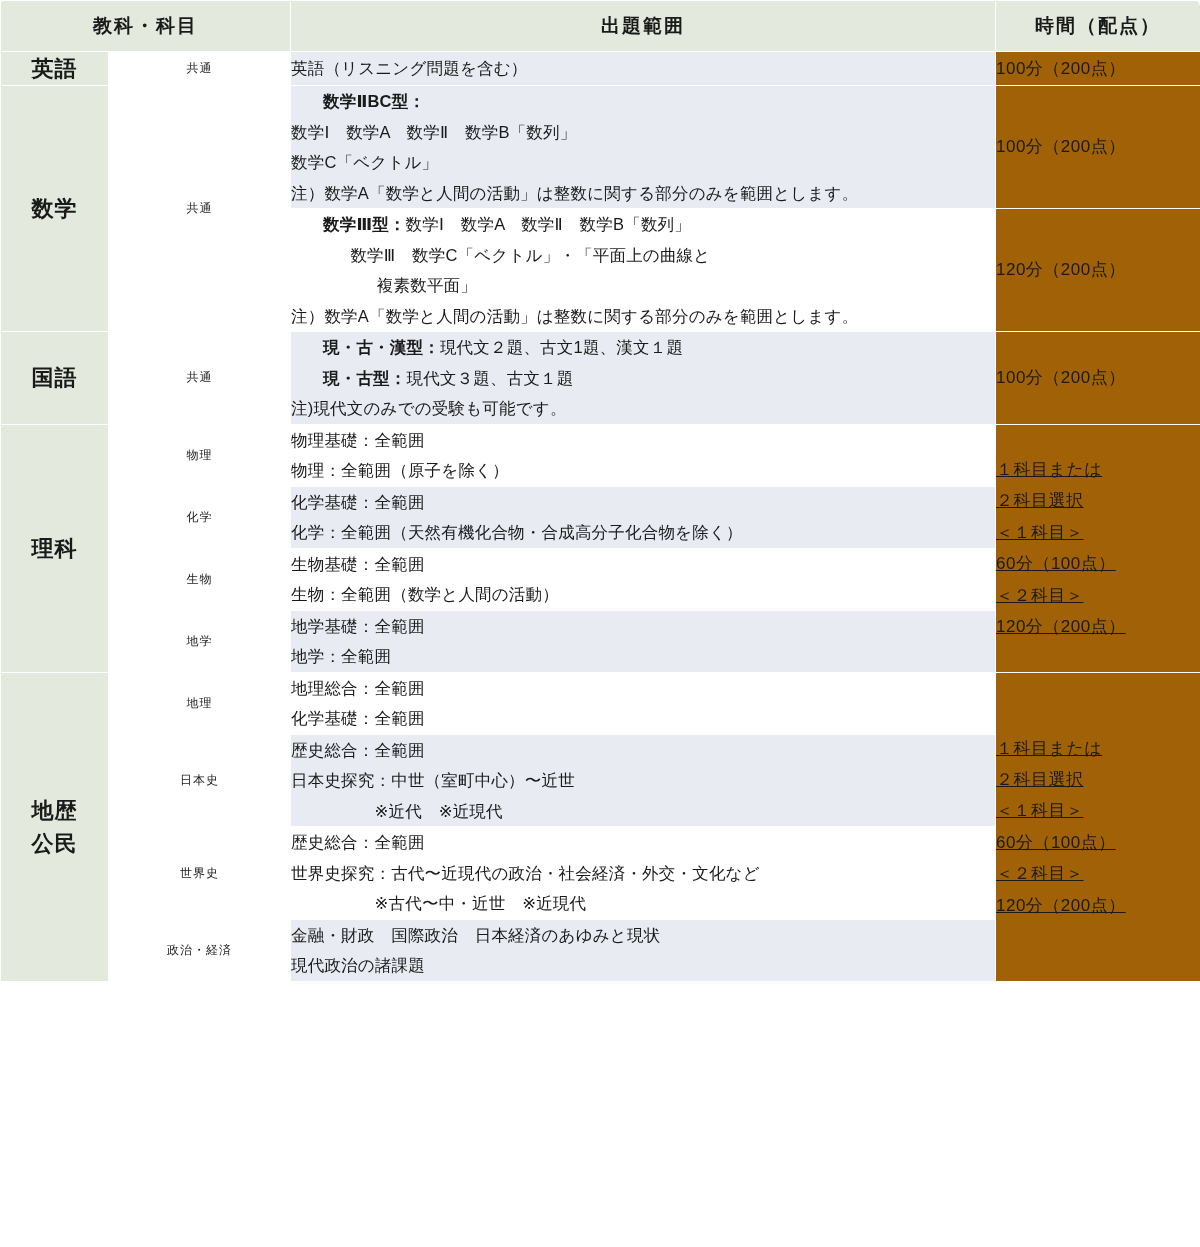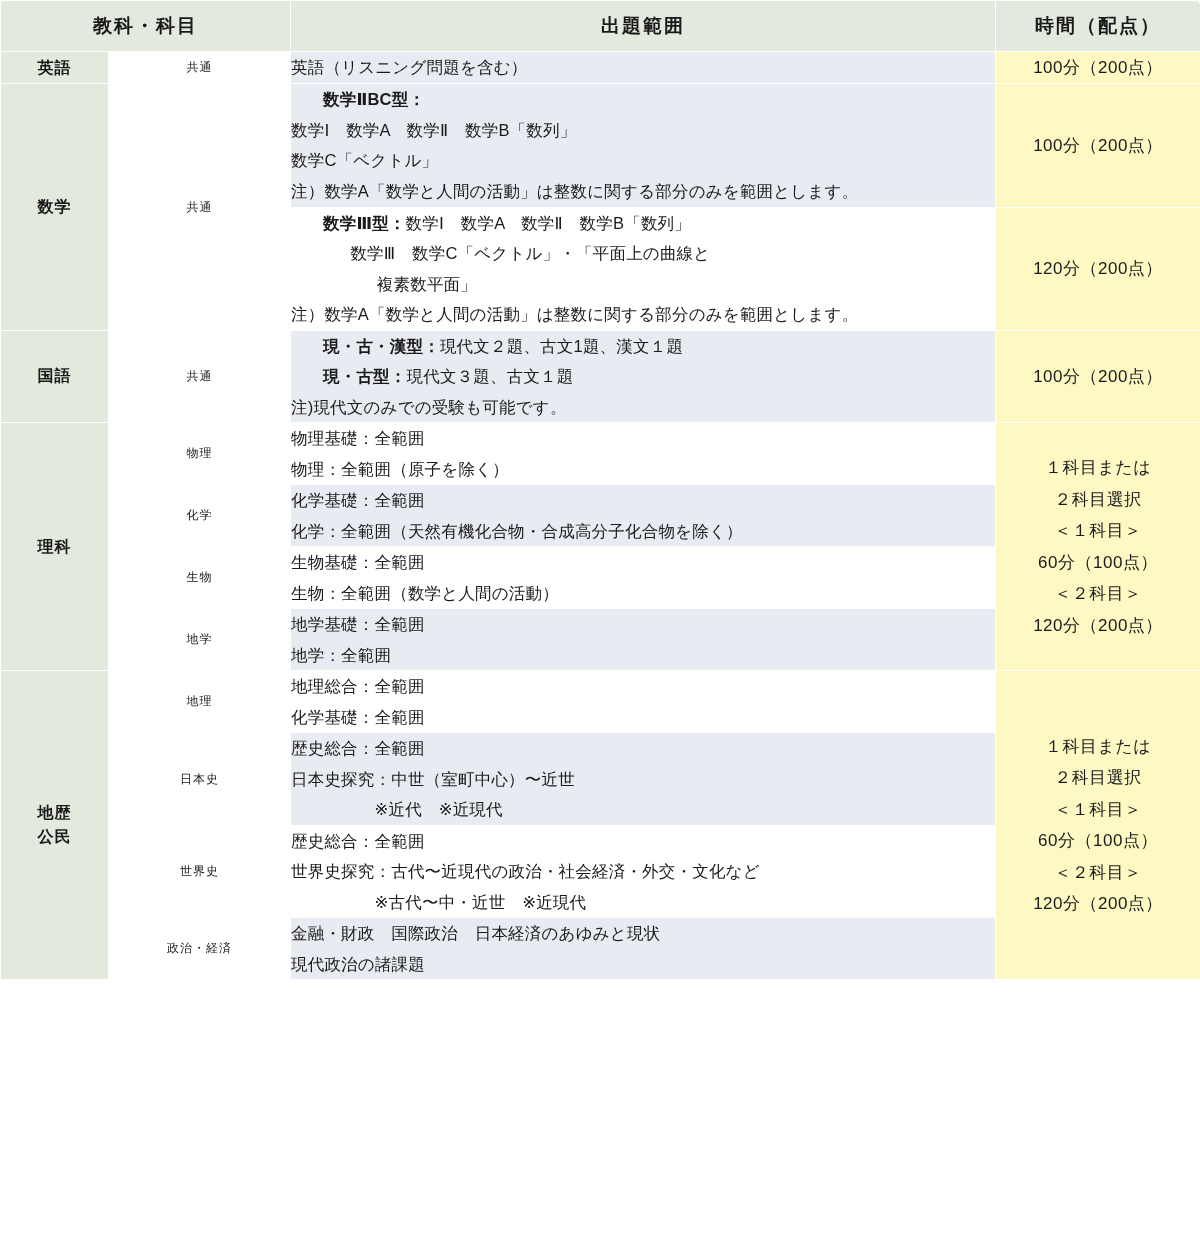--- a/index.html
+++ b/index.html
@@ -43,51 +43,50 @@
     text-align: center;
     font-size: 19px;
     letter-spacing: 2px;
     height: 50px;
     color: #1a1a1a;
   }
   .cell-subject {
     background: #e3eadd;
     text-align: center;
     font-weight: bold;
-    font-size: 16px;
+    font-size: 22px;
     letter-spacing: 1px;
     line-height: 1.5;
   }
   .cell-course {
     background: #ffffff;
     text-align: center;
     font-size: 12px;
     letter-spacing: 1px;
   }
   .cell-time {
-    background: #fef9c3;
-    text-align: center;
+    background: #a16207;
     font-size: 17px;
     line-height: 1.85;
     letter-spacing: 0.5px;
   }
   .cell-scope {
     font-size: 16.5px;
     line-height: 1.85;
     padding: 9px 14px 10px 14px;
     text-align: left;
     letter-spacing: 0.2px;
   }
   .scope-shade  { background: #e8ebf1; margin-left: 18px; }
   .scope-plain  { background: #ffffff; margin-top: 37px; }
   .b { font-weight: bold; padding-left: 32px; }
   .line { display: block; white-space: pre-wrap; }
   .indent1 { padding-left: 3.6em; }
   .indent2 { padding-left: 5.2em; }
-  .time-line { display: block; }
+  .time-line { display: block; text-decoration: underline; }
 </style>
 </head>
 <body>
 
 <div class="sheet">
   <table class="exam-table">
     <colgroup>
       <col class="c-subject">
       <col class="c-course">
       <col class="c-scope">

